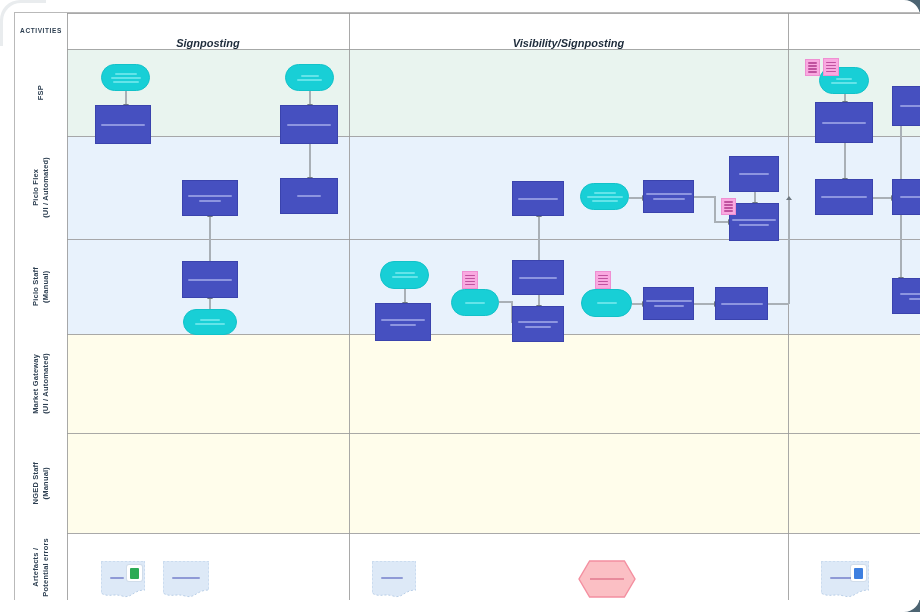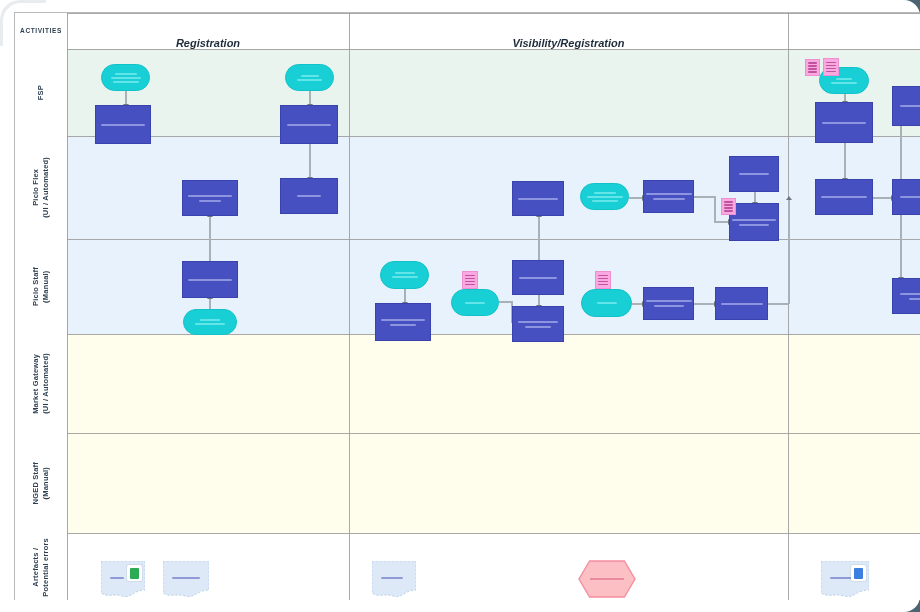--- a/index.html
+++ b/index.html
@@ -167,24 +167,24 @@
       </div>
       <div class="rowlabel" style="top: 420px; height: 100px;">
         <span>NGED Staff
 (Manual)</span>
       </div>
       <div class="rowlabel" style="top: 520px; height: 68px;">
         <span>Artefacts /
 Potential errors</span>
       </div>
       <div class="colhead" style="left: 52px; width: 282px;">
-        <span>Registration</span>
+        <span>Signposting</span>
       </div>
       <div class="colhead" style="left: 334px; width: 439px;">
-        <span>Visibility/Registration</span>
+        <span>Visibility/Signposting</span>
       </div>
       <div class="conn v" style="left: 110px; top: 78px; height: 14px;"></div>
       <div class="arrow down" style="left: 107.8px; top: 91px;"></div>
       <div class="conn v" style="left: 294px; top: 78px; height: 14px;"></div>
       <div class="arrow down" style="left: 291.8px; top: 91px;"></div>
       <div class="conn v" style="left: 294px; top: 131px; height: 34px;"></div>
       <div class="arrow down" style="left: 291.8px; top: 164px;"></div>
       <div class="conn v" style="left: 829px; top: 81px; height: 8px;"></div>
       <div class="arrow down" style="left: 826.8px; top: 88px;"></div>
       <div class="conn v" style="left: 829px; top: 130px; height: 36px;"></div>

